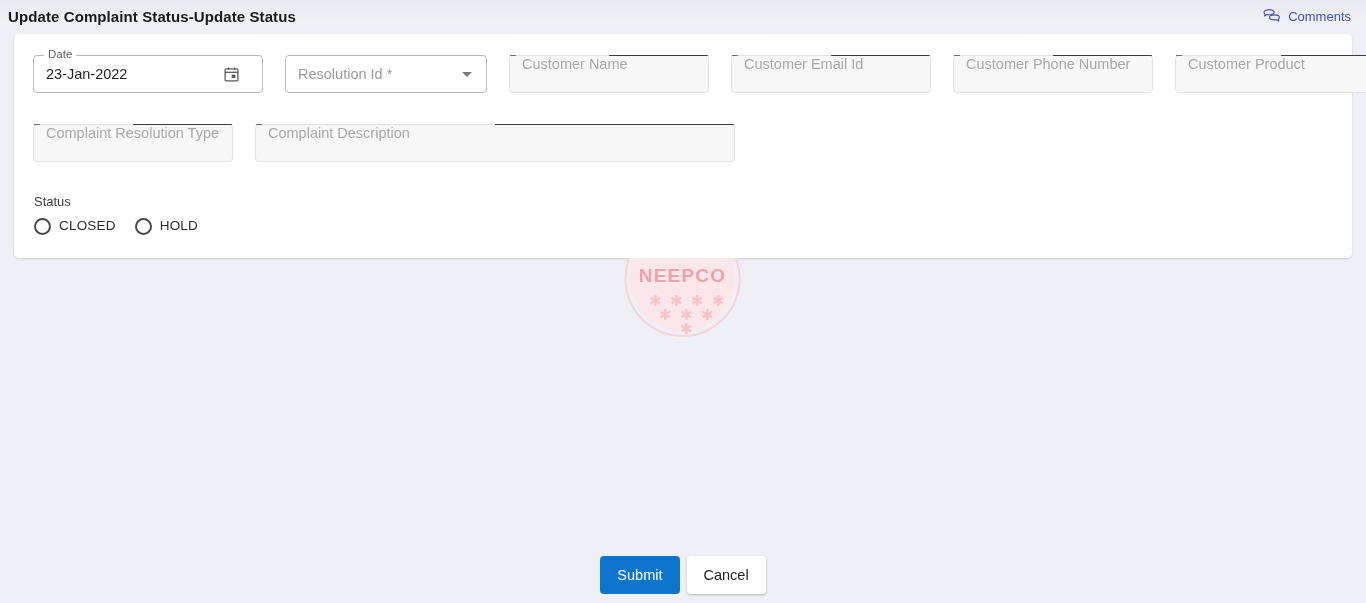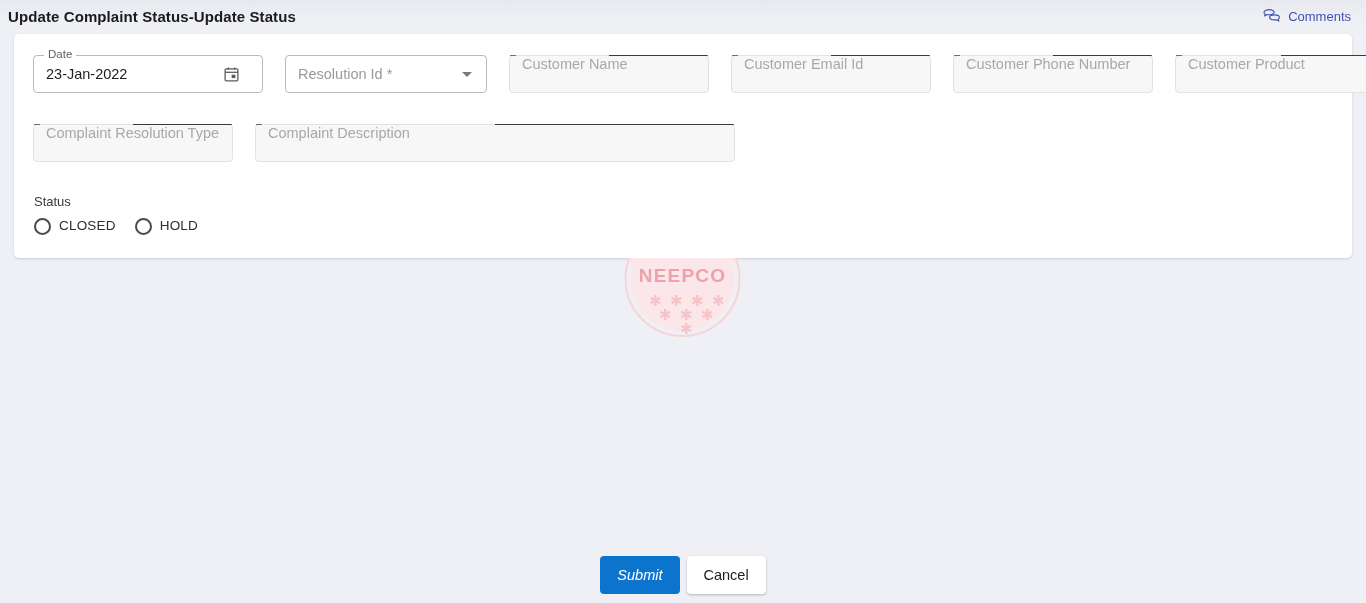--- a/index.html
+++ b/index.html
@@ -239,21 +239,20 @@
     align-items: center;
     justify-content: center;
     padding: 0 17px;
     box-sizing: border-box;
     cursor: pointer;
     border: none;
   }
   .btn-submit {
     background: #0d74cd;
     color: #ffffff;
-    font-style: italic;
   }
   .btn-cancel {
     background: #ffffff;
     color: #212121;
     box-shadow: 0 1px 3px rgba(0,0,0,0.16), 0 1px 2px rgba(0,0,0,0.10);
     text-align: center;
   }
 </style>
 </head>
 <body>

